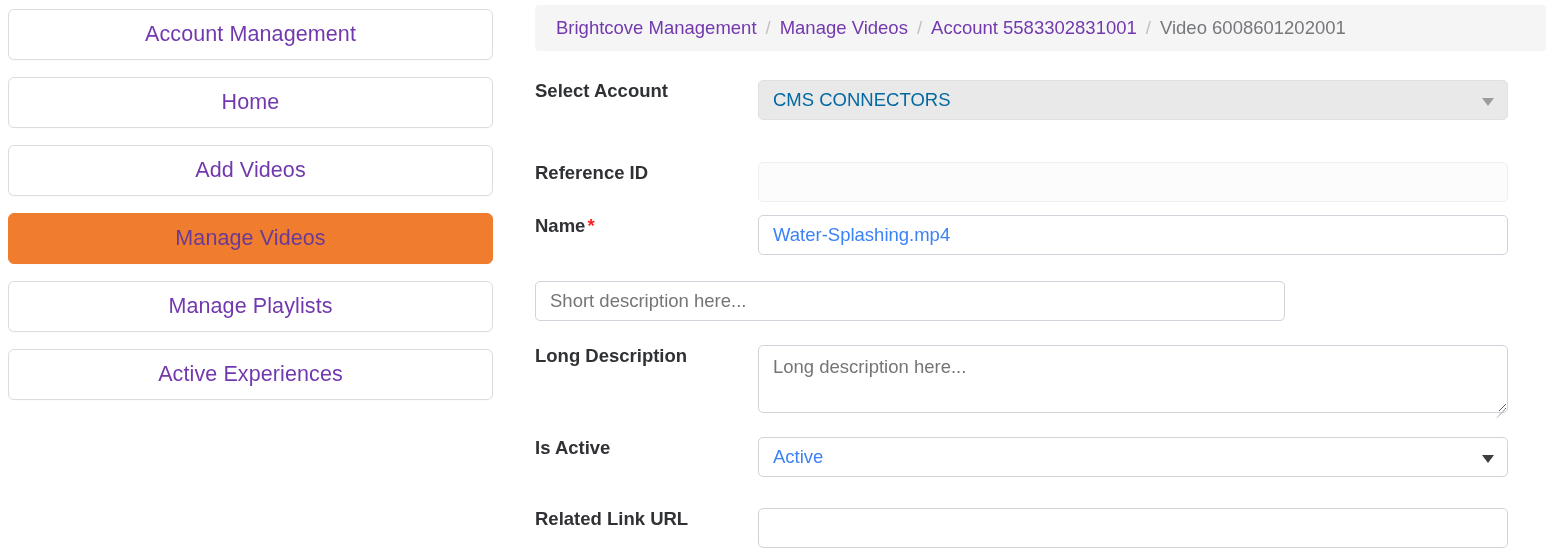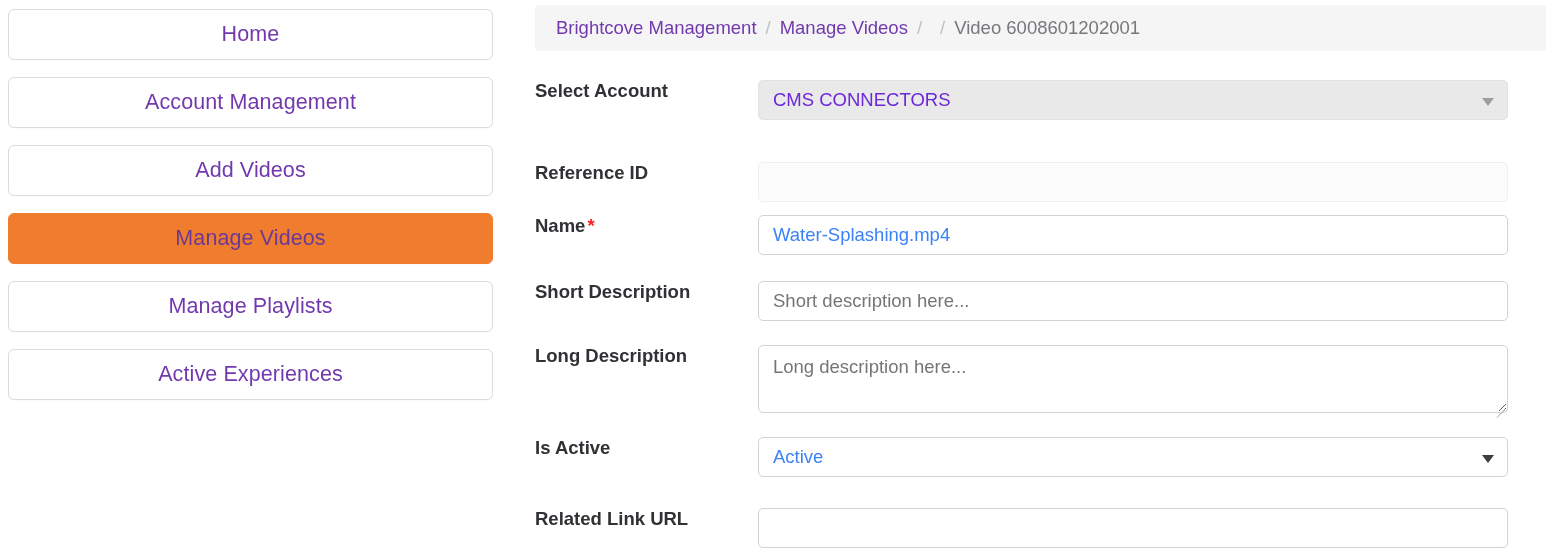--- a/index.html
+++ b/index.html
@@ -109,21 +109,21 @@
     line-height: 38px;
     display: block;
     white-space: nowrap;
     overflow: hidden;
   }
 
   
   .fld.disabled {
     background: #E9E9EA;
     border-color: #E1E1E2;
-    color: #6d28d9;
+    color: #0369a1;
     cursor: not-allowed;
   }
   
   .fld.faint {
     background: #FCFCFC;
     border-color: #EFEFF1;
   }
 
   .caret {
     position: absolute;
@@ -163,24 +163,24 @@
     transform: rotate(-45deg);
   }
 </style>
 </head>
 <body>
 
 <div id="page">
 
   <nav class="sidebar">
     <div class="nav-item">
+      <span>Account Management</span>
+    </div>
+    <div class="nav-item">
       <span>Home</span>
-    </div>
-    <div class="nav-item">
-      <span>Account Management</span>
     </div>
     <div class="nav-item">
       <span>Add Videos</span>
     </div>
     <div class="nav-item active">
       <span>Manage Videos</span>
     </div>
     <div class="nav-item">
       <span>Manage Playlists</span>
     </div>
@@ -189,20 +189,21 @@
     </div>
   </nav>
 
   <div class="main">
 
     <div class="breadcrumb">
       <span class="crumb-link">Brightcove Management</span>
       <span class="crumb-sep">/</span>
       <span class="crumb-link">Manage Videos</span>
       <span class="crumb-sep">/</span>
+      <span class="crumb-link">Account 5583302831001</span>
       <span class="crumb-sep">/</span>
       <span class="crumb-current">Video 6008601202001</span>
     </div>
 
     <div class="form">
 
       <div class="row" style="top:80px;">
         <div class="lbl">Select Account</div>
         <div class="ctl">
           <div class="fld disabled">CMS CONNECTORS</div>
@@ -220,21 +221,20 @@
       <div class="row" style="top:215px;">
         <div class="lbl">
           <span>Name</span><span class="req">*</span>
         </div>
         <div class="ctl">
           <input class="fld" type="text" value="Water-Splashing.mp4" style="">
         </div>
       </div>
 
       <div class="row" style="top:281px;">
-        <div class="lbl">Short Description</div>
         <div class="ctl">
           <input class="fld" type="text" value="" placeholder="Short description here..." style="">
         </div>
       </div>
 
       <div class="row" style="top:345px;">
         <div class="lbl">Long Description</div>
         <div class="ctl">
           <textarea class="fld ta" placeholder="Long description here..." style=""></textarea>
           <span class="grip">

